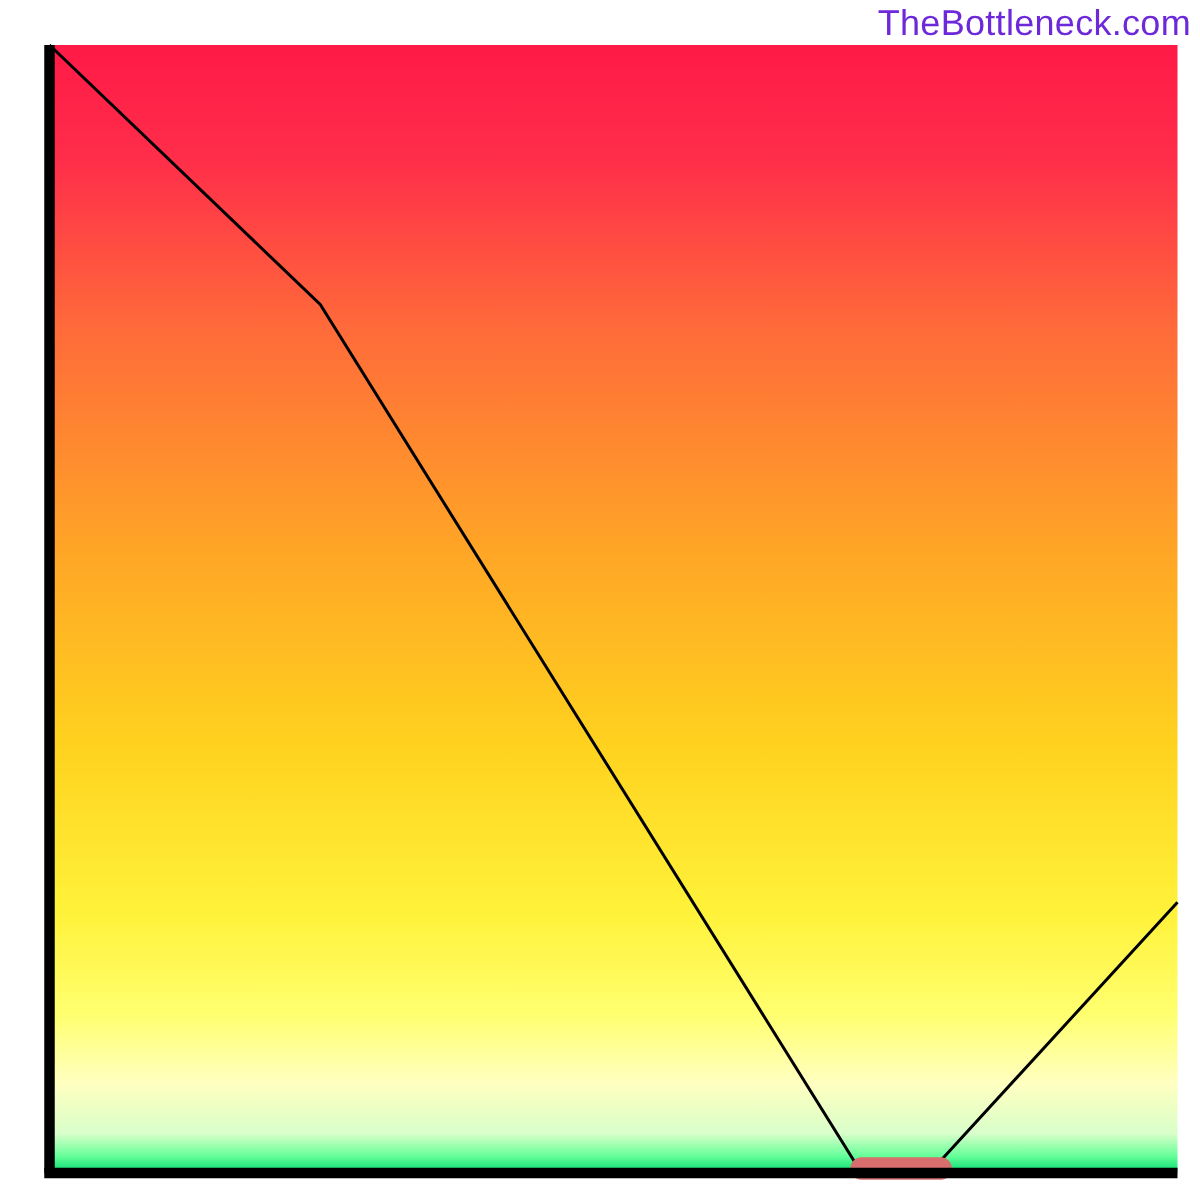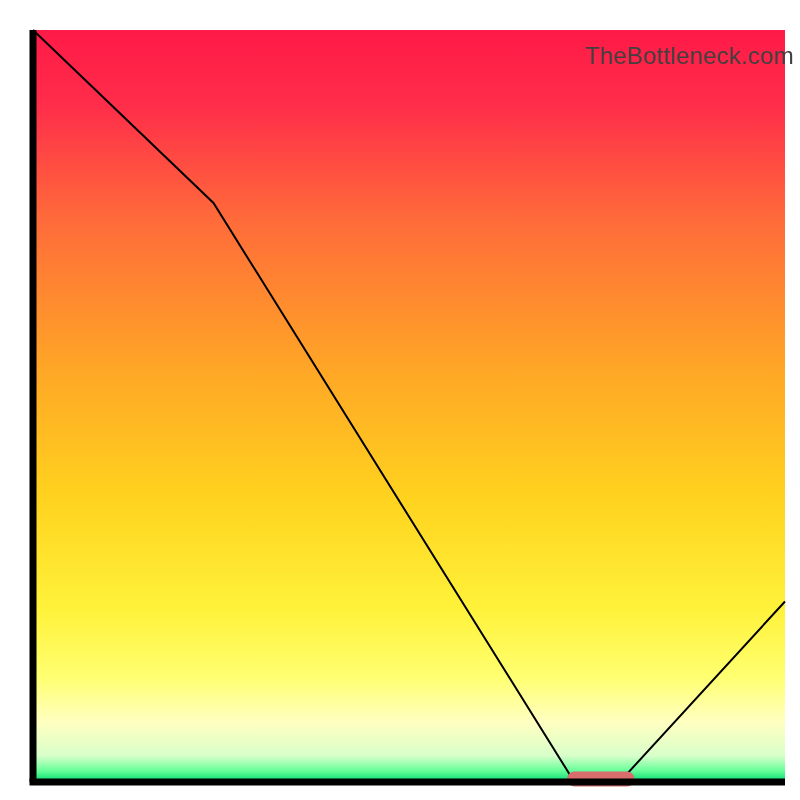--- a/index.html
+++ b/index.html
@@ -15,24 +15,23 @@
     width: 800px;
     height: 800px;
   }
   .watermark {
     position: absolute;
     top: 2px;
     right: 6px;
     font-family: Arial, Helvetica, sans-serif;
     font-size: 24px;
     font-weight: 500;
-    color: #404040;
+    color: #6d28d9;
     letter-spacing: 0.2px;
     z-index: 5;
-    margin-top: 40px;
   }
   svg.plot {
     position: absolute;
     top: 0;
     left: 0;
     width: 800px;
     height: 800px;
     display: block;
   }
 </style>

